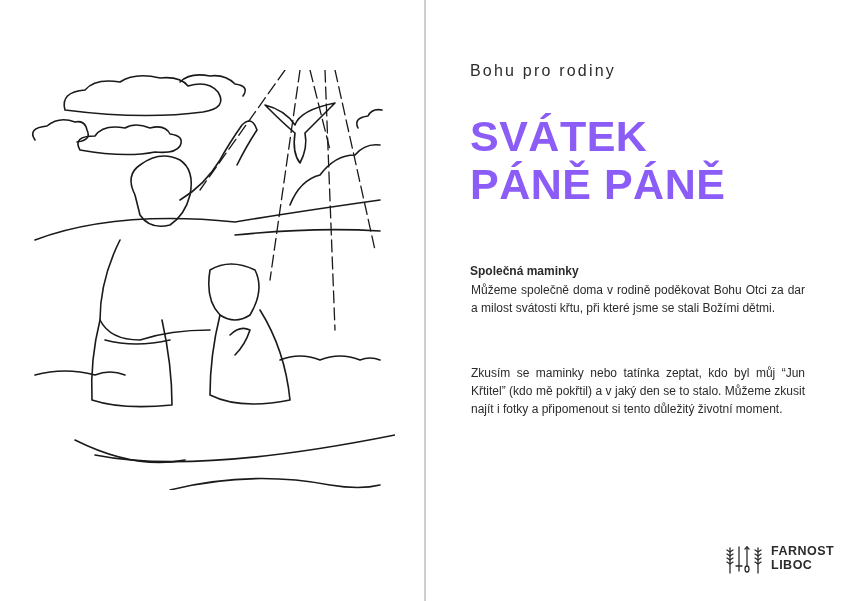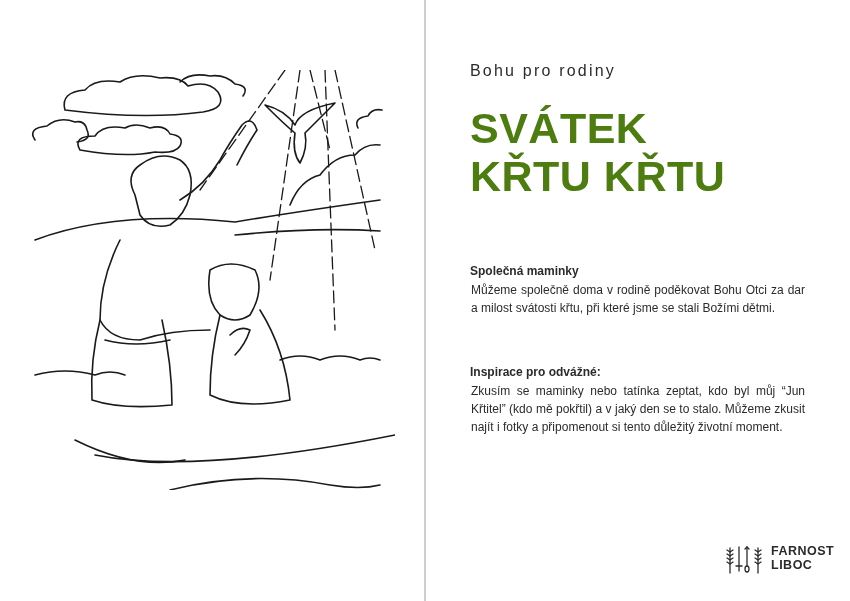--- a/index.html
+++ b/index.html
@@ -1,20 +1,20 @@
 <!DOCTYPE html>
 <html><head>
 <meta charset="utf-8">
 <style>
   html, body { margin:0; padding:0; background:#fff; }
   body { width:850px; height:601px; position:relative; overflow:hidden; font-family:"Liberation Sans", sans-serif; color:#2b2b2b; }
   .divider { position:absolute; left:424px; top:0; width:2px; height:601px; background:#cfcfcf; }
   .illustration { position:absolute; left:20px; top:70px; width:375px; height:420px; }
   .subtitle { position:absolute; left:470px; top:62px; font-size:16px; letter-spacing:2.2px; color:#2b2b2b; }
-  .title { position:absolute; left:470px; top:104px; font-size:43px; font-weight:bold; line-height:48px; color:#4d7c0f; letter-spacing:0.5px; }
+  .title { position:absolute; left:470px; top:112px; font-size:43px; font-weight:bold; line-height:48px; color:#8b5cf6; letter-spacing:0.5px; }
   .section { position:absolute; left:470px; width:336px; font-size:12px; line-height:18px; text-align:justify; color:#2b2b2b; }
   .section h3 { margin:0; font-size:12px; font-weight:bold; line-height:18px; }
   .section p { margin:1px; }
   .s1 { top:262px; }
   .s2 { top:363px; }
   .logo { position:absolute; left:724px; top:544px; display:flex; align-items:flex-start; gap:5px; }
   .logo-text { font-size:12.5px; font-weight:bold; line-height:14px; letter-spacing:0.5px; color:#2b2b2b; }
 </style>
 </head>
 <body>
@@ -65,30 +65,29 @@
     <path d="M190 200 q20 -12 45 0 q10 20 -5 45 q-15 10 -30 0 q-15 -15 -10 -45 z"></path>
     <path d="M200 245 q-10 40 -10 80 q30 15 80 5 q-5 -50 -30 -90"></path>
     <path d="M210 265 q10 -10 20 -5 q-5 15 -15 25"></path>
   </g>
 </svg>
 
 <div class="subtitle">Bohu pro rodiny</div>
 
 <div class="title">
   <div>SVÁTEK</div>
-  <div>KŘTU KŘTU</div>
+  <div>PÁNĚ PÁNĚ</div>
 </div>
 
 <div class="section s1">
   <h3>Společná maminky</h3>
   <p>Můžeme společně doma v rodině poděkovat Bohu Otci za dar a milost svátosti křtu, při které jsme se stali Božími dětmi.</p>
 </div>
 
 <div class="section s2">
-  <h3>Inspirace pro odvážné:</h3>
   <p>Zkusím se maminky nebo tatínka zeptat, kdo byl můj “Jun Křtitel” (kdo mě pokřtil) a v jaký den se to stalo. Můžeme zkusit najít i fotky a připomenout si tento důležitý životní moment.</p>
 </div>
 
 <div class="logo">
   <svg width="42" height="30" viewBox="0 0 42 30" fill="none" stroke="#2b2b2b" stroke-width="1.3" stroke-linecap="round">
 
     <line x1="6" y1="4" x2="6" y2="29"></line>
     <path d="M6 8 l-3 -2 M6 8 l3 -2 M6 12 l-3 -2 M6 12 l3 -2 M6 16 l-3 -2 M6 16 l3 -2 M6 20 l-3 -2 M6 20 l3 -2"></path>
 
     <line x1="15" y1="3" x2="15" y2="27"></line>

